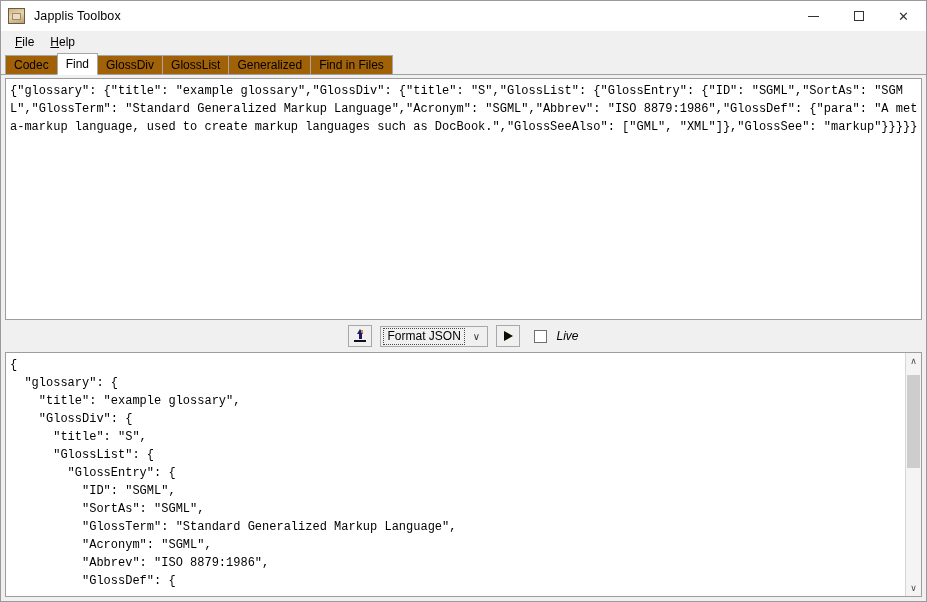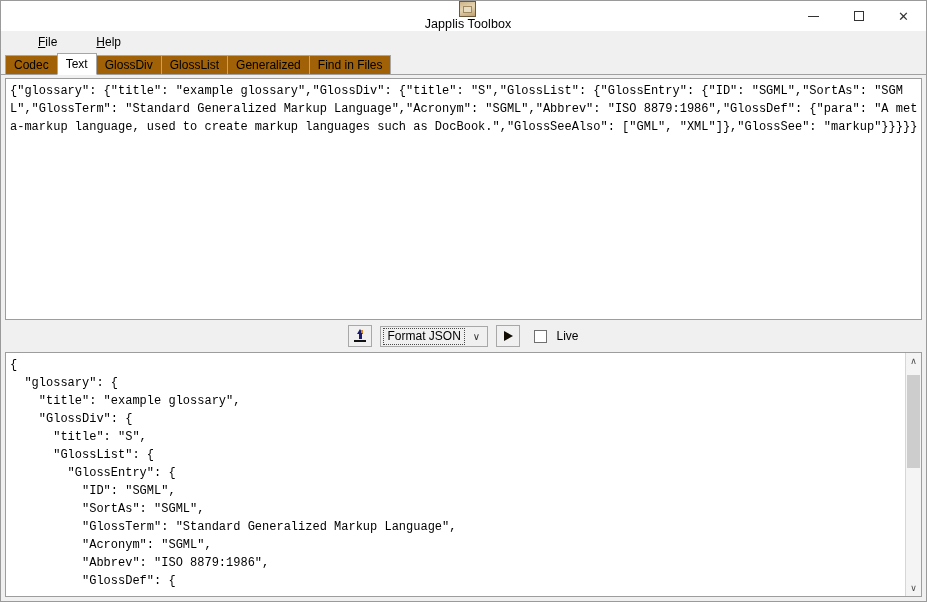--- a/index.html
+++ b/index.html
@@ -27,21 +27,20 @@
   }
 
   
   #titlebar {
     height: 30px;
     min-height: 30px;
     background: #ffffff;
     display: flex;
     align-items: center;
     position: relative;
-    flex-direction: column;
   }
   #app-icon {
     width: 17px;
     height: 16px;
     margin-left: 7px;
     box-sizing: border-box;
     border: 1px solid #6b5a3e;
     background: linear-gradient(160deg, #cdb286 0%, #e5d4b2 45%, #bfa06e 100%);
     position: relative;
   }
@@ -103,21 +102,20 @@
     background: #f0f0f0;
     display: flex;
     align-items: center;
     padding-left: 6px;
   }
   .menu-item {
     padding: 2px 8px;
     font-size: 12px;
     color: #000;
     cursor: default;
-    margin-left: 23px;
   }
   .menu-item .mn {
     text-decoration: underline;
   }
 
   
   #tabbar {
     height: 22px;
     min-height: 22px;
     background: #f0f0f0;
@@ -299,20 +297,21 @@
     width: 13px;
     height: 13px;
     box-sizing: border-box;
     border: 1px solid #707070;
     background: #ffffff;
   }
   #live-label {
     margin-left: 9px;
     font-size: 12px;
     color: #000;
+    font-style: italic;
   }
 
   
   #bottom-panel {
     flex: 1;
     min-height: 0;
     display: flex;
   }
   #bottom-code-wrap {
     flex: 1;
@@ -380,21 +379,21 @@
   <div id="menubar">
     <div class="menu-item"><span class="mn">F</span><span>ile</span></div>
     <div class="menu-item"><span class="mn">H</span><span>elp</span></div>
   </div>
 
   <div id="tabbar">
     <div class="tab">
         <span>Codec</span>
       </div>
     <div class="tab selected">
-        <span>Text</span>
+        <span>Find</span>
       </div>
     <div class="tab">
         <span>GlossDiv</span>
       </div>
     <div class="tab">
         <span>GlossList</span>
       </div>
     <div class="tab">
         <span>Generalized</span>
       </div>

